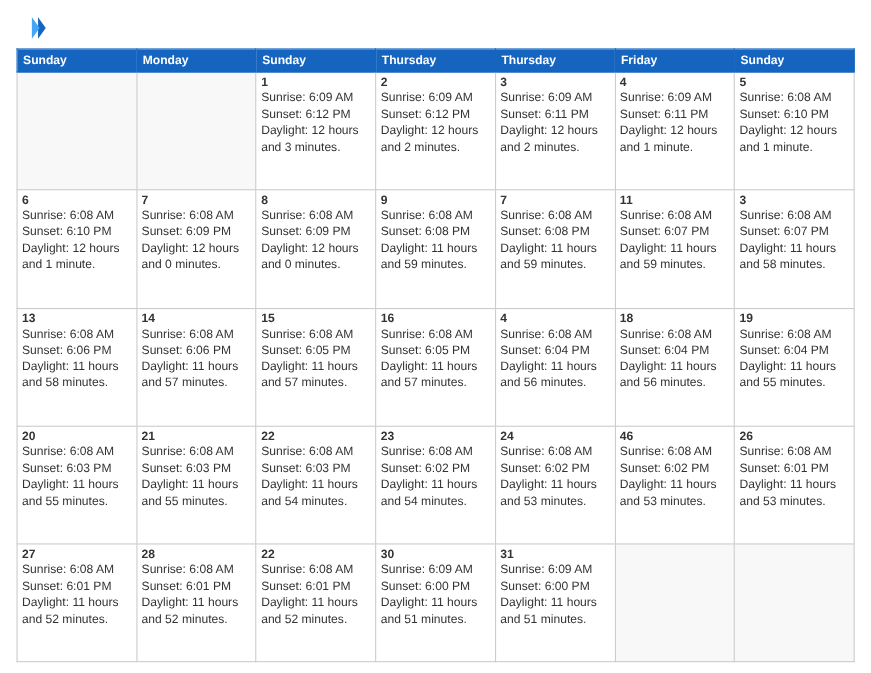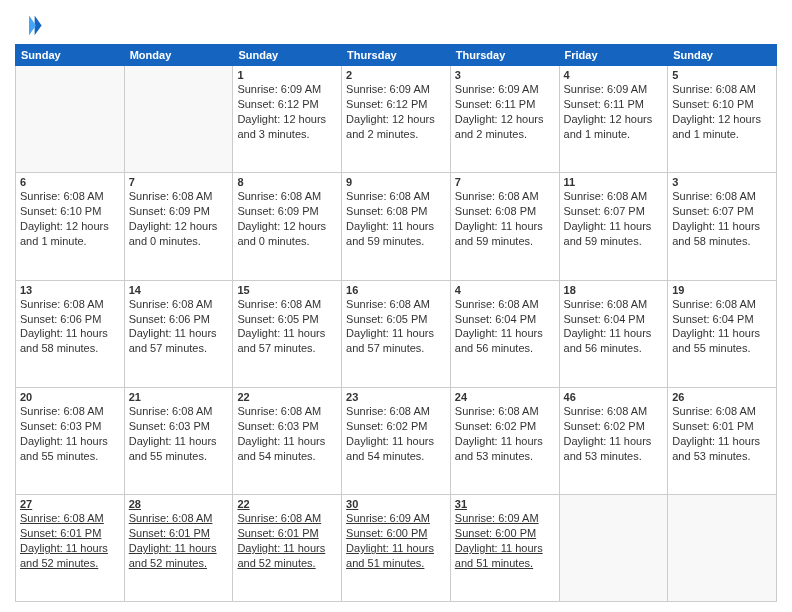--- a/index.html
+++ b/index.html
@@ -88,21 +88,20 @@
       display: block;
       margin-bottom: 1px;
     }
     .day-detail {
       font-size: 11px;
       color: #333;
       line-height: 1.35;
     }
     .last-row td {
       height: 75px;
-      text-decoration: underline;
     }
   </style>
 </head>
 <body>
 
 <div class="page">
   <div class="header">
     <div class="logo">
       <svg class="logo-icon" viewBox="0 0 40 40">
         <polygon points="28,8 38,22 28,36" fill="#1565C0"></polygon>

